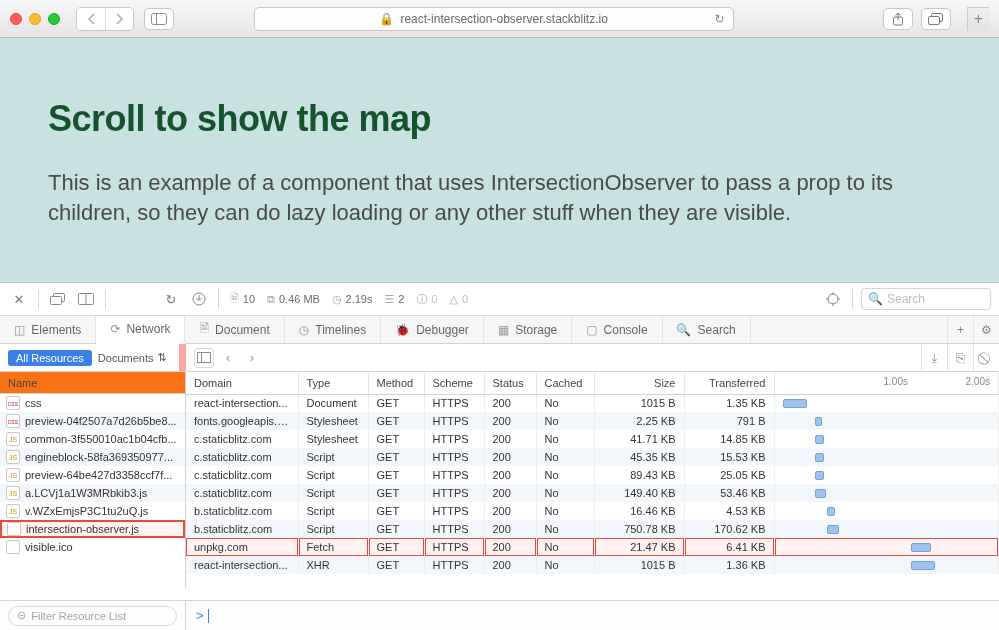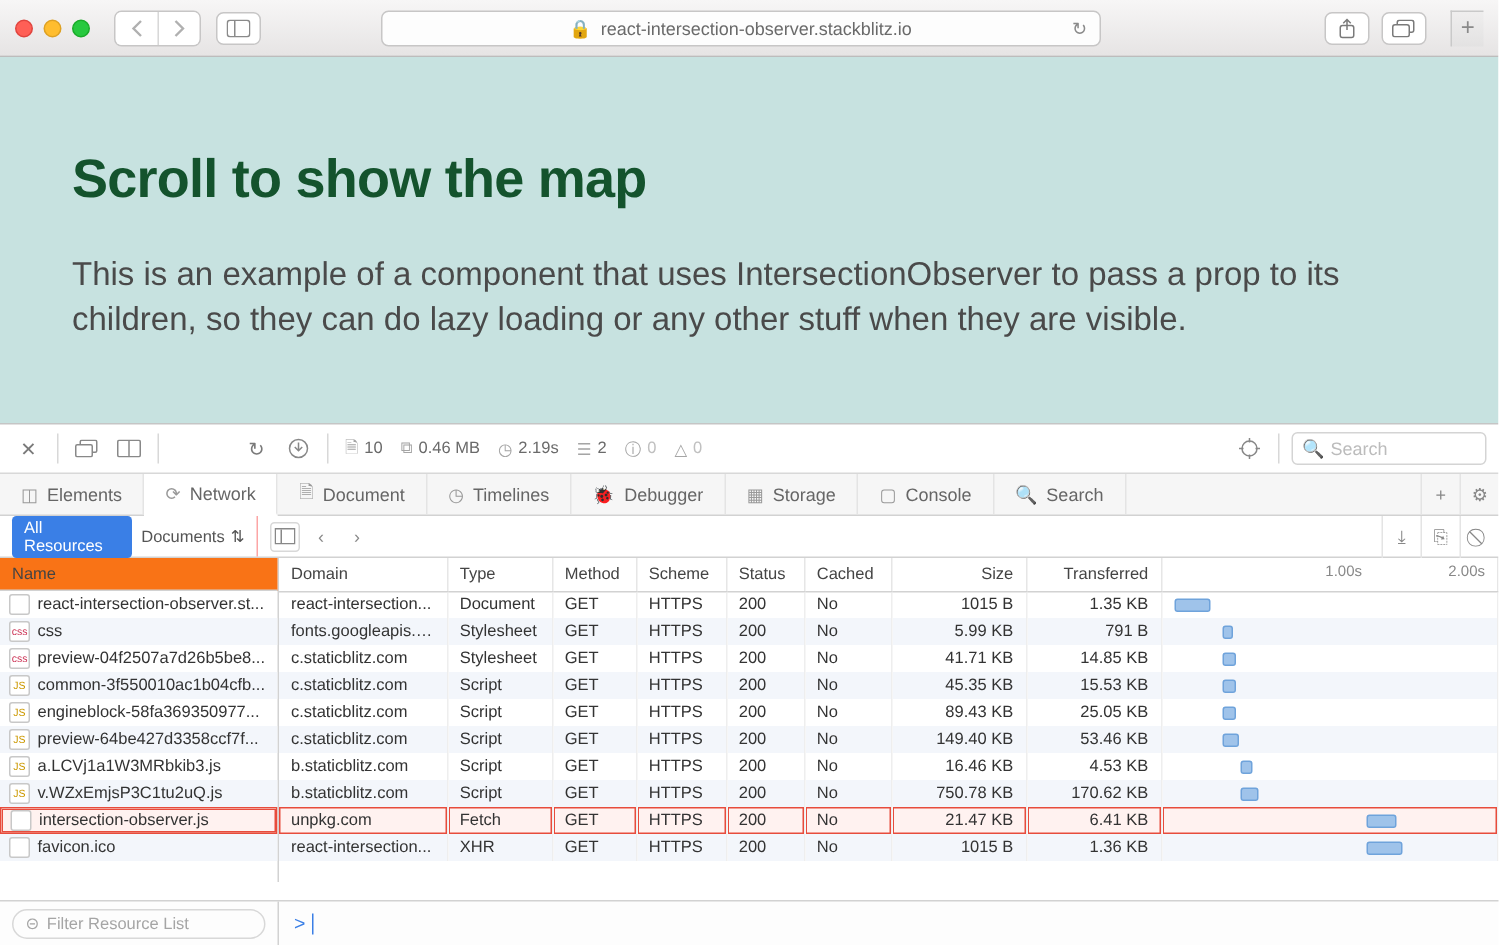--- a/index.html
+++ b/index.html
@@ -27,21 +27,21 @@
   .dt-top .metric { display:flex; align-items:center; gap:4px; color:#6a6a6a; font-size:11px; margin:0 3px; }
   .dt-top .metric .mi { color:#a5a5a5; }
   .dt-top .searchbox { margin-left:auto; width:130px; height:22px; border:1px solid #d4d4d4; border-radius:4px; display:flex; align-items:center; padding:0 6px; color:#a5a5a5; gap:4px; }
   .dt-tabs { height:28px; border-bottom:1px solid #d2d2d2; background:#f6f6f6; display:flex; align-items:stretch; }
   .dt-tab { padding:0 14px; display:flex; align-items:center; gap:6px; color:#666; font-size:12px; border-right:1px solid #e4e4e4; }
   .dt-tab.active { background:#fff; border-bottom:2px solid #fff; margin-bottom:-1px; }
   .dt-tab .ti { color:#9a9a9a; font-size:12px; }
   .dt-tabs .endcap { margin-left:auto; display:flex; }
   .dt-tabs .endcap div { width:26px; border-left:1px solid #e4e4e4; display:flex; align-items:center; justify-content:center; color:#888; }
   .toolbar2 { height:28px; border-bottom:1px solid #d2d2d2; background:#fff; display:flex; align-items:center; }
-  .toolbar2 .left { width:172px; display:flex; align-items:center; gap:6px; padding:0 8px; border-right:1px solid #fca5a5; height:100%; }
+  .toolbar2 .left { width:186px; display:flex; align-items:center; gap:6px; padding:0 8px; border-right:7px solid #fca5a5; height:100%; }
   .pill { background:#3a7fe6; color:#fff; border-radius:3px; padding:2px 8px; font-size:11px; }
   .doc-filter { display:flex; align-items:center; gap:4px; color:#555; font-size:11px; }
   .toolbar2 .mid { display:flex; align-items:center; padding:0 8px; gap:4px; flex:1; }
   .toolbar2 .mid .ic { width:20px; height:20px; display:flex; align-items:center; justify-content:center; color:#888; border:1px solid #d8d8d8; border-radius:3px; }
   .toolbar2 .endcap { display:flex; }
   .toolbar2 .endcap div { width:26px; height:28px; border-left:1px solid #e4e4e4; display:flex; align-items:center; justify-content:center; color:#888; }
   .net-body { display:flex; height:216px; }
   .col-left { width:186px; border-right:1px solid #d2d2d2; display:flex; flex-direction:column; }
   .hdr { height:22px; border-bottom:1px solid #d2d2d2; background:#f97316; display:flex; align-items:center; padding:0 8px; font-size:11px; color:#444; font-weight:500; }
   .rows { flex:1; overflow:hidden; }
@@ -249,24 +249,20 @@
     <div>⎘</div>
     <div>⃠</div>
   </div>
 </div>
 
 <div class="net-body">
   <div class="col-left">
     <div class="hdr">Name</div>
     <div class="rows" id="name-rows">
         <div class="row">
-          <span class="fi doc"></span>
-          <span>react-intersection-observer.st...</span>
-        </div>
-        <div class="row">
           <span class="fi css">css</span>
           <span>css</span>
         </div>
         <div class="row">
           <span class="fi css">css</span>
           <span>preview-04f2507a7d26b5be8...</span>
         </div>
         <div class="row">
           <span class="fi js">JS</span>
           <span>common-3f550010ac1b04cfb...</span>
@@ -286,21 +282,21 @@
         <div class="row">
           <span class="fi js">JS</span>
           <span>v.WZxEmjsP3C1tu2uQ.js</span>
         </div>
         <div class="row hl">
           <span class="fi doc"></span>
           <span>intersection-observer.js</span>
         </div>
         <div class="row">
           <span class="fi doc"></span>
-          <span>favicon.ico</span>
+          <span>visible.ico</span>
         </div>
       </div>
   </div>
   <div class="col-right">
     <table class="grid">
       <colgroup>
         <col style="width:112px">
           <col style="width:70px">
           <col style="width:56px">
           <col style="width:60px">
@@ -342,21 +338,21 @@
               </div>
             </td>
           </tr>
           <tr>
             <td>fonts.googleapis.c...</td>
             <td>Stylesheet</td>
             <td>GET</td>
             <td>HTTPS</td>
             <td>200</td>
             <td>No</td>
-            <td class="r">5.99 KB</td>
+            <td class="r">2.25 KB</td>
             <td class="r">791 B</td>
             <td>
               <div class="wf">
                 <div class="bar" style="left: 32px; width: 7px;"></div>
               </div>
             </td>
           </tr>
           <tr>
             <td>c.staticblitz.com</td>
             <td>Stylesheet</td>

